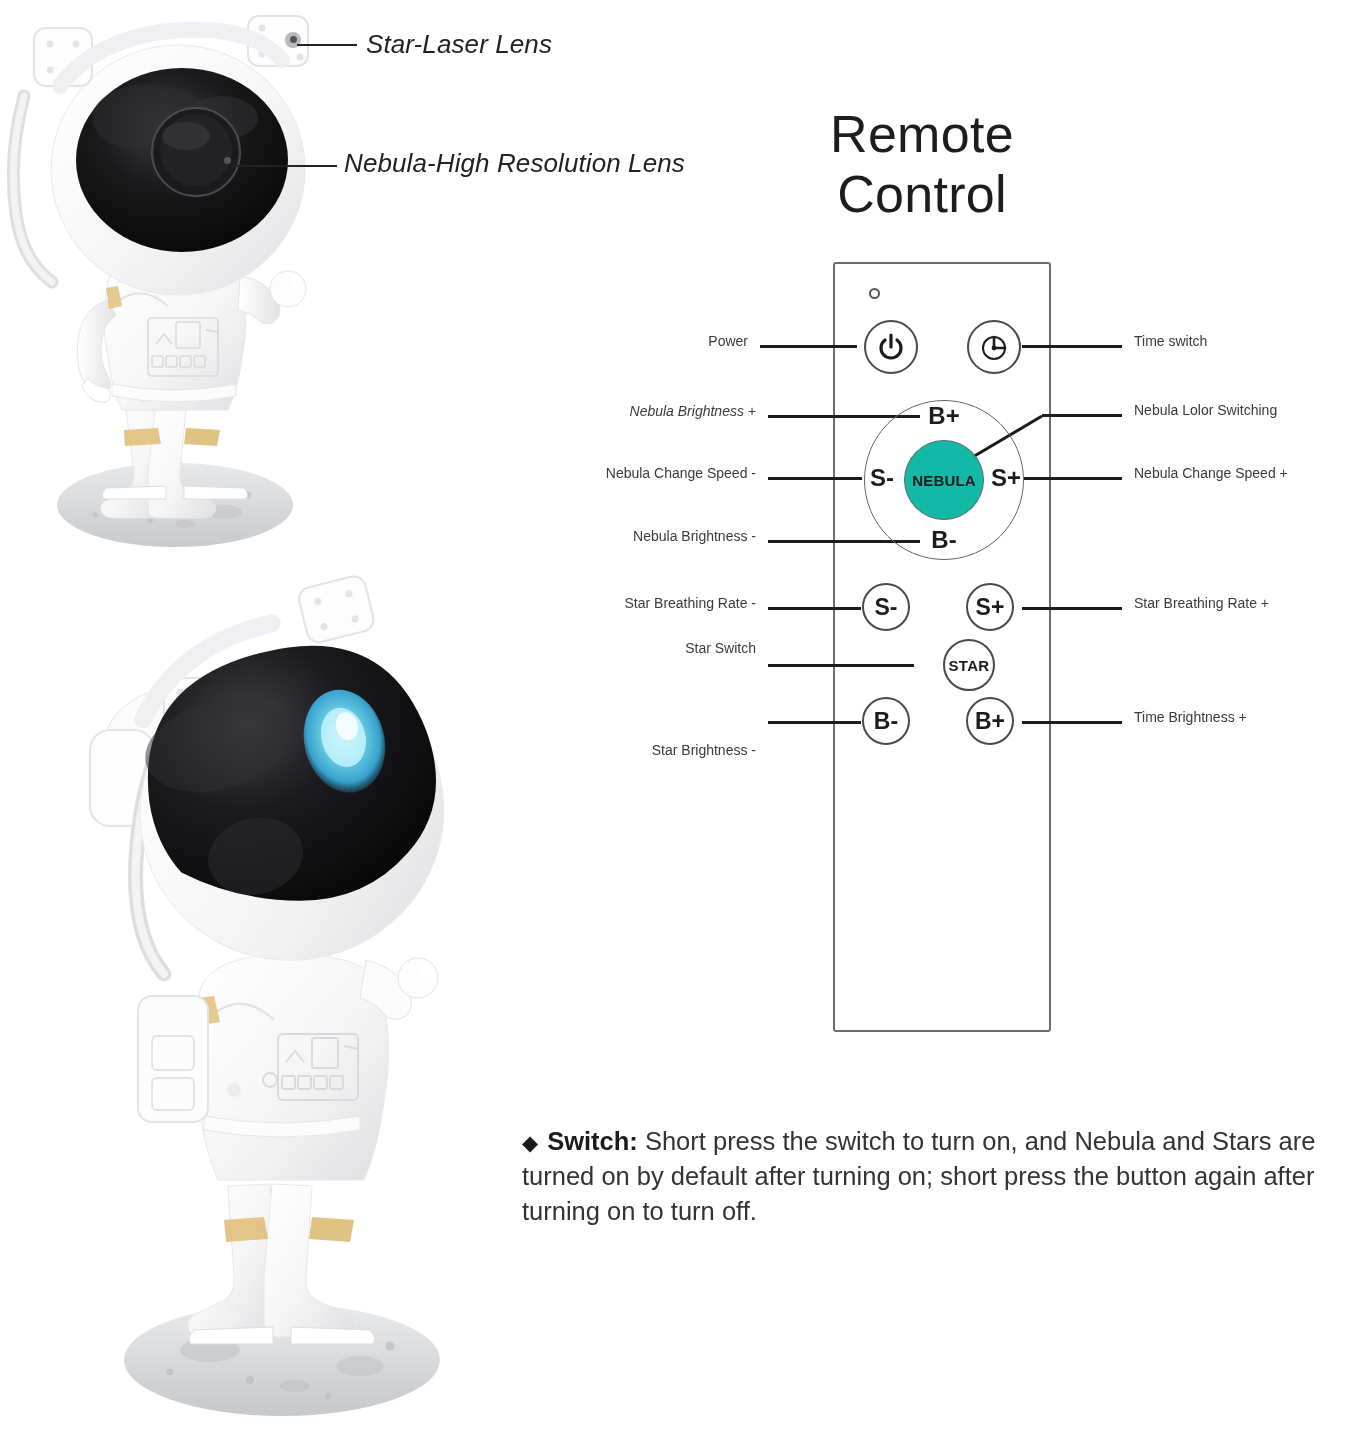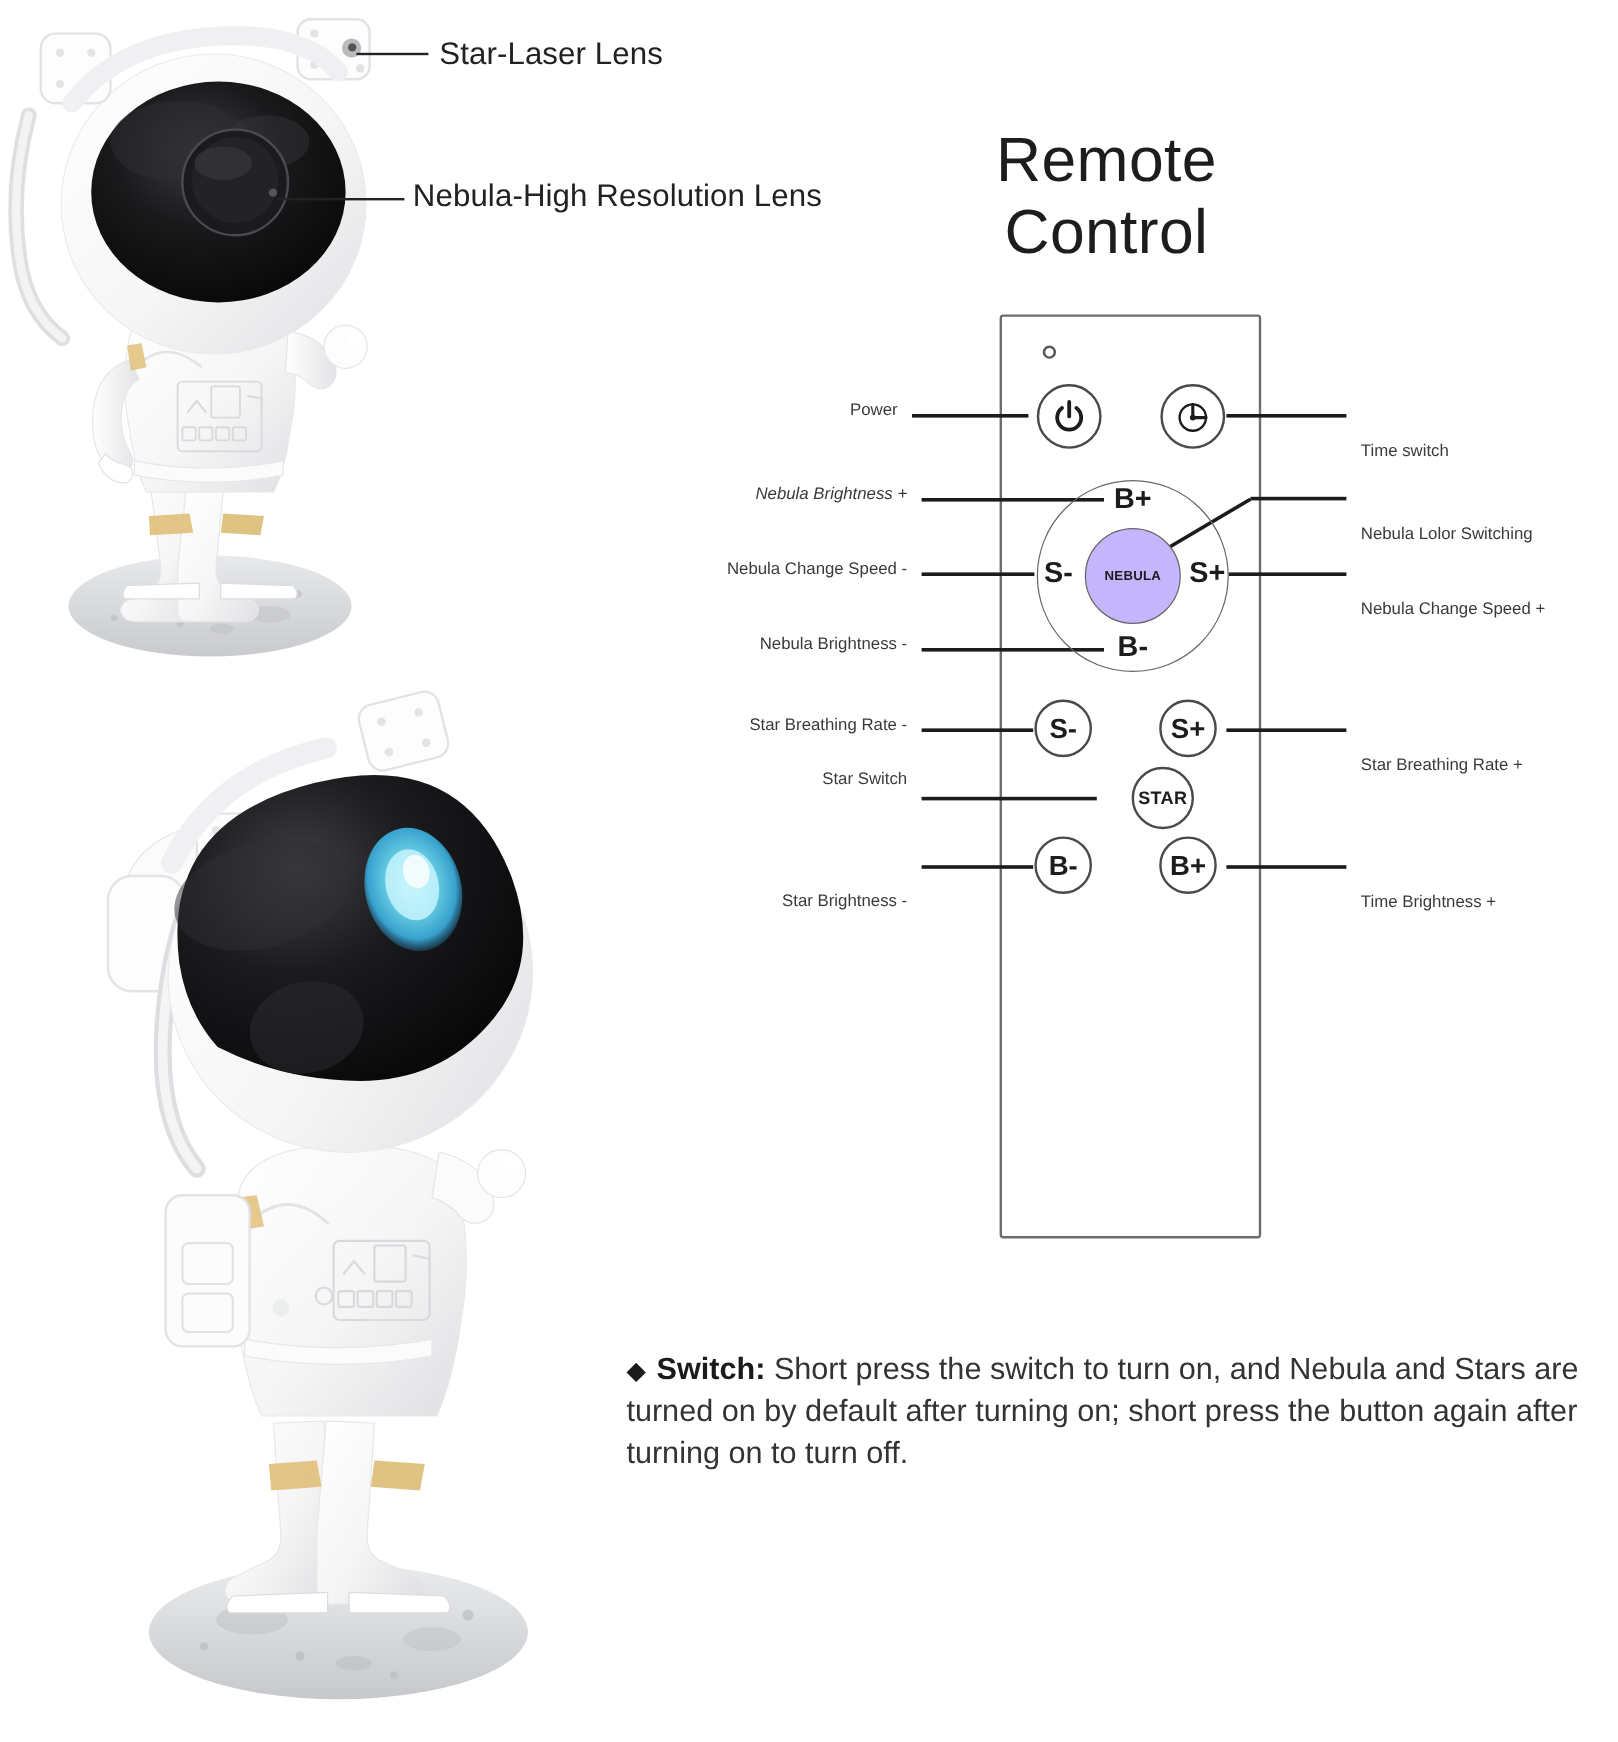--- a/index.html
+++ b/index.html
@@ -10,20 +10,21 @@
   }
 
   
   .photo{position:absolute;}
   .photo svg{display:block;}
 
   
   .prod-label{
     position:absolute;font-size:26px;color:#222;white-space:nowrap;
     letter-spacing:.1px;
+    font-style:italic;
   }
   .lead{position:absolute;background:#222;height:2px;}
   .lead-dot{position:absolute;width:7px;height:7px;border-radius:50%;background:#555;}
 
   
   #remote-title{
     position:absolute;left:742px;top:104px;width:360px;text-align:center;
     font-size:52px;color:#1d1d1d;font-weight:400;letter-spacing:.3px;
   }
   #remote-body{
@@ -43,33 +44,33 @@
   .btn.icon{width:54px;height:54px;}
   .btn.star{width:52px;height:52px;font-size:15px;letter-spacing:.3px;}
 
   
   #nebula-ring{
     position:absolute;left:864px;top:400px;width:160px;height:160px;
     border:1.6px solid #666;border-radius:50%;box-sizing:border-box;background:transparent;
   }
   #nebula-core{
     position:absolute;left:904px;top:440px;width:80px;height:80px;
-    border:1.6px solid #666;border-radius:50%;box-sizing:border-box;background:#c4b5fd;
+    border:1.6px solid #666;border-radius:50%;box-sizing:border-box;background:#14b8a6;
     display:flex;align-items:center;justify-content:center;
-    font-size:11px;font-weight:700;color:#1c1c1c;letter-spacing:.2px;
+    font-size:15px;font-weight:700;color:#1c1c1c;letter-spacing:.2px;
   }
   .ring-lbl{
     position:absolute;font-size:24px;font-weight:700;color:#1c1c1c;
     display:flex;align-items:center;justify-content:center;
   }
 
   
   .r-line{position:absolute;background:#1c1c1c;height:3px;}
   .r-lbl{position:absolute;font-size:14px;color:#3a3a3a;white-space:nowrap;}
-  .r-lbl.right{text-align:right;margin-top:34px;}
+  .r-lbl.right{text-align:right;}
   .r-lbl.left{text-align:right;}
 
   
   #switch-note{
     position:absolute;left:522px;top:1124px;width:828px;
     font-size:25.5px;line-height:1.37;color:#333;
   }
   #switch-note .dia{font-size:21px;margin-right:9px;color:#1a1a1a;}
   #switch-note b{font-weight:700;color:#1a1a1a;}
 </style>

